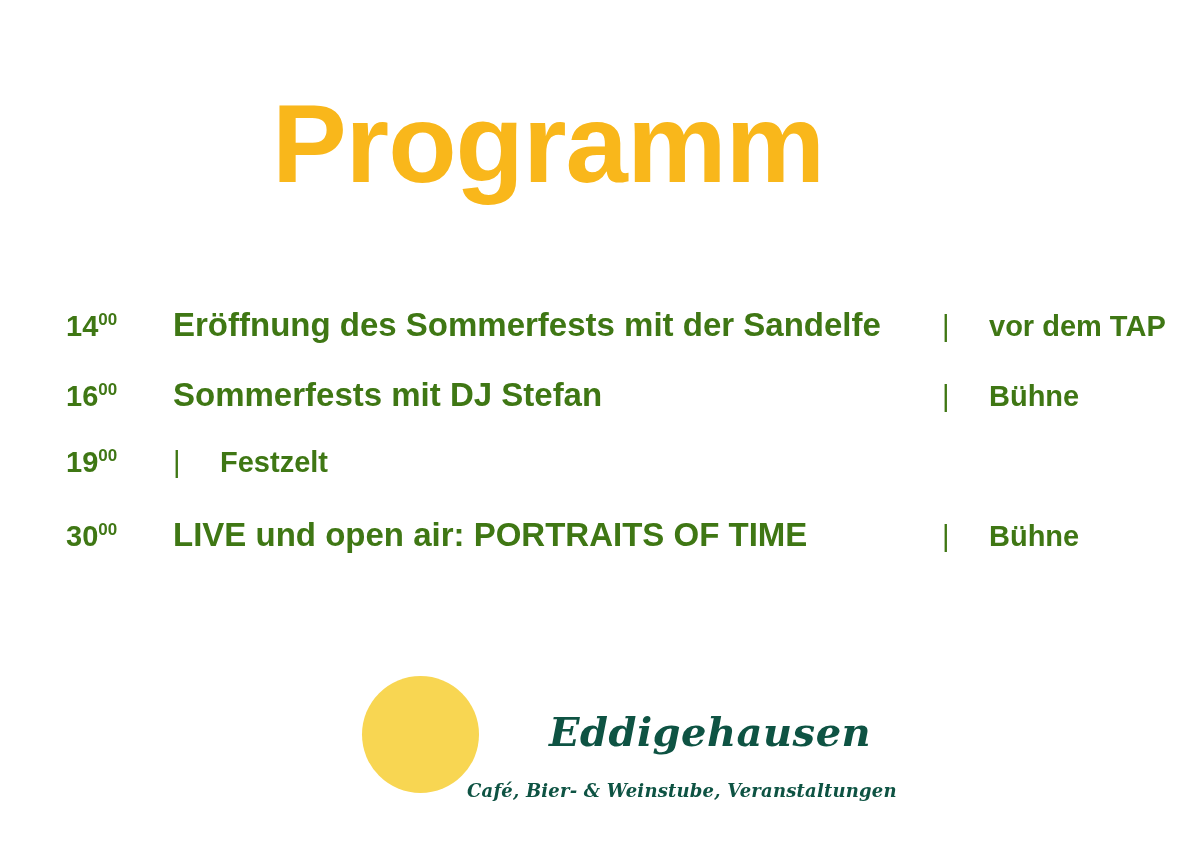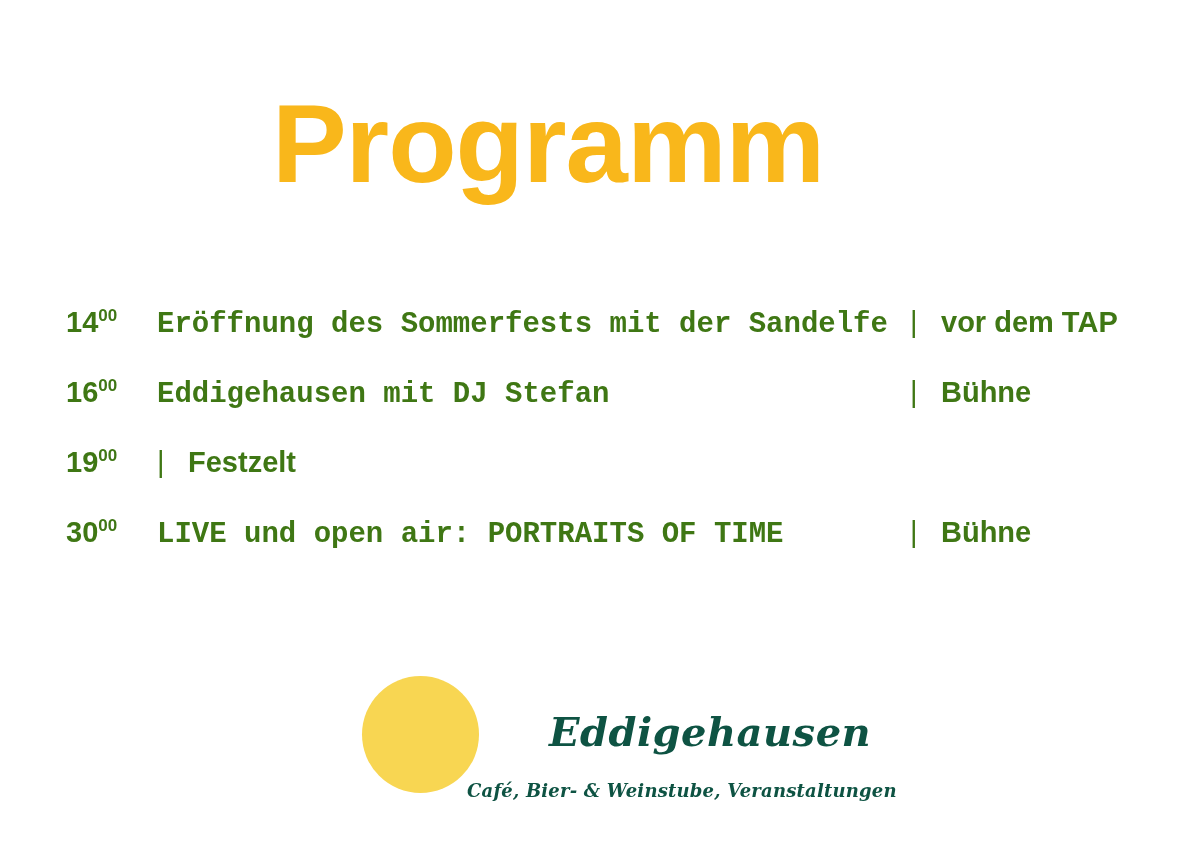--- a/index.html
+++ b/index.html
@@ -49,46 +49,46 @@
 
   .schedule-row {
     display: flex;
     align-items: baseline;
     height: 70px;
     font-family: "Liberation Sans", sans-serif;
     font-weight: bold;
     font-size: 29px;
     color: #3F7714;
     white-space: nowrap;
+    gap: 16px;
   }
 
   .col-time {
     width: 91px;
     flex: 0 0 91px;
     font-size: 29px;
     font-weight: bold;
     color: #3F7714;
   }
   .col-time .mins {
     font-size: 17px;
     vertical-align: super;
     line-height: 0;
     font-weight: bold;
     letter-spacing: 0;
   }
 
   .col-event {
     width: 753px;
     flex: 0 0 753px;
-    font-size: 29px;
+    font-size: 33px;
     font-weight: bold;
     color: #3F7714;
     overflow: hidden;
     text-overflow: clip;
-    font-family: Liberation Mono, monospace;
   }
 
   .col-sep {
     width: 19px;
     flex: 0 0 19px;
     font-size: 29px;
     font-weight: normal;
     color: #3F7714;
   }
 
@@ -166,21 +166,21 @@
 
     <div class="schedule-row">
       <div class="col-time"><span>14</span><span class="mins">00</span></div>
       <div class="col-event">Eröffnung des Sommerfests mit der Sandelfe</div>
       <div class="col-sep">|</div>
       <div class="col-place">vor dem TAP</div>
     </div>
 
     <div class="schedule-row">
       <div class="col-time"><span>16</span><span class="mins">00</span></div>
-      <div class="col-event">Eddigehausen mit DJ Stefan</div>
+      <div class="col-event">Sommerfests mit DJ Stefan</div>
       <div class="col-sep">|</div>
       <div class="col-place">Bühne</div>
     </div>
 
     <div class="schedule-row">
       <div class="col-time"><span>19</span><span class="mins">00</span></div>
       <div class="col-sep">|</div>
       <div class="col-place">Festzelt</div>
     </div>
 

